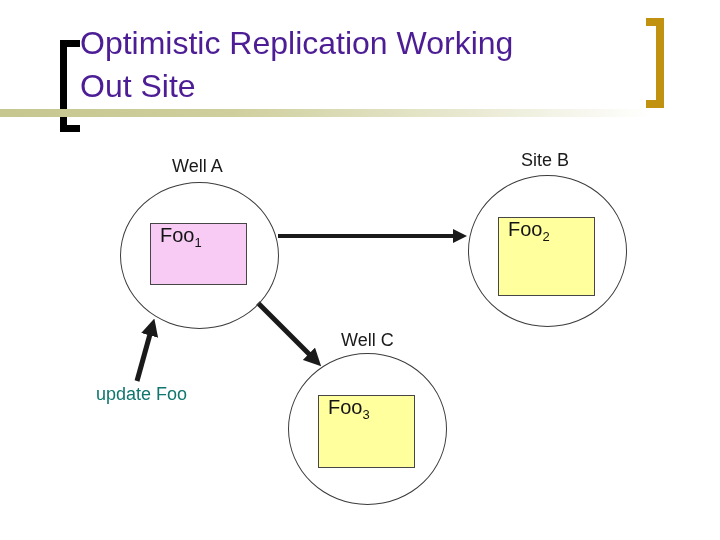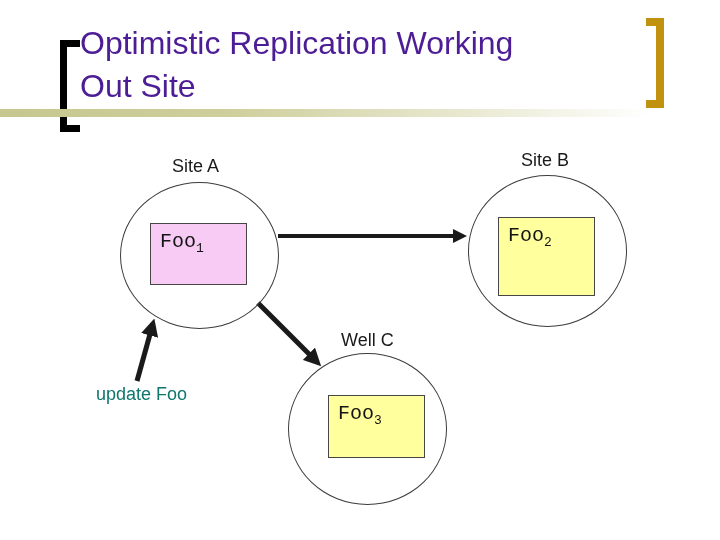--- a/index.html
+++ b/index.html
@@ -25,24 +25,24 @@
     position:absolute;left:0;top:109px;width:672px;height:8px;
     background:linear-gradient(to right,#c6c68f 0%,#cfcf9e 35%,#e9e9d2 70%,#ffffff 97%);
   }
   
   .circle{position:absolute;border:1px solid #3c3c3c;border-radius:50%;background:transparent;}
   .circle.a{left:120px;top:182px;width:157px;height:145px;}
   .circle.b{left:468px;top:175px;width:157px;height:150px;}
   .circle.c{left:288px;top:353px;width:157px;height:150px;}
   
   .box{position:absolute;border:1px solid #464646;box-sizing:border-box;
-       font-size:20px;color:#141414;padding:6px 0 0 9px;font-family:Liberation Mono, monospace;}
+       font-size:20px;color:#141414;padding:0 0 0 9px;}
   .box.a{left:150px;top:223px;width:97px;height:62px;}
   .box.b{left:498px;top:217px;width:97px;height:79px;}
-  .box.c{left:328px;top:395px;width:97px;height:63px;}
+  .box.c{left:318px;top:395px;width:97px;height:73px;}
   .box sub{font-size:13px;line-height:0;}
   
   .site-label{position:absolute;font-size:18px;color:#1a1a1a;white-space:nowrap;}
   .site-label.a{left:172px;top:156px;}
   .site-label.b{left:521px;top:150px;}
   .site-label.c{left:341px;top:330px;}
   .annotation{position:absolute;left:96px;top:384px;font-size:18px;color:#0f766e;white-space:nowrap;}
   
   .arrows{position:absolute;left:0;top:0;width:720px;height:540px;pointer-events:none;}
 </style>
@@ -68,21 +68,21 @@
     <defs>
       <marker id="ah" viewBox="0 0 10 10" refX="5" refY="5" markerWidth="3.5" markerHeight="3.5" orient="auto">
         <path d="M0,0 L10,5 L0,10 z" fill="#1a1a1a"></path>
       </marker>
     </defs>
     <line x1="278" y1="236" x2="460" y2="236" stroke="#1a1a1a" stroke-width="4" marker-end="url(#ah)"></line>
     <line x1="258" y1="303" x2="315" y2="360" stroke="#1a1a1a" stroke-width="5" marker-end="url(#ah)"></line>
     <line x1="137" y1="381" x2="152" y2="327" stroke="#1a1a1a" stroke-width="5" marker-end="url(#ah)"></line>
   </svg>
 
-  <div class="site-label a">Site A</div>
+  <div class="site-label a">Well A</div>
   <div class="circle a"></div>
   <div class="box a" style="background-color: rgb(248, 203, 245);">
     <span>Foo</span><sub>1</sub>
   </div>
 
   <div class="site-label b">Site B</div>
   <div class="circle b"></div>
   <div class="box b" style="background-color: rgb(255, 255, 158);">
     <span>Foo</span><sub>2</sub>
   </div>

